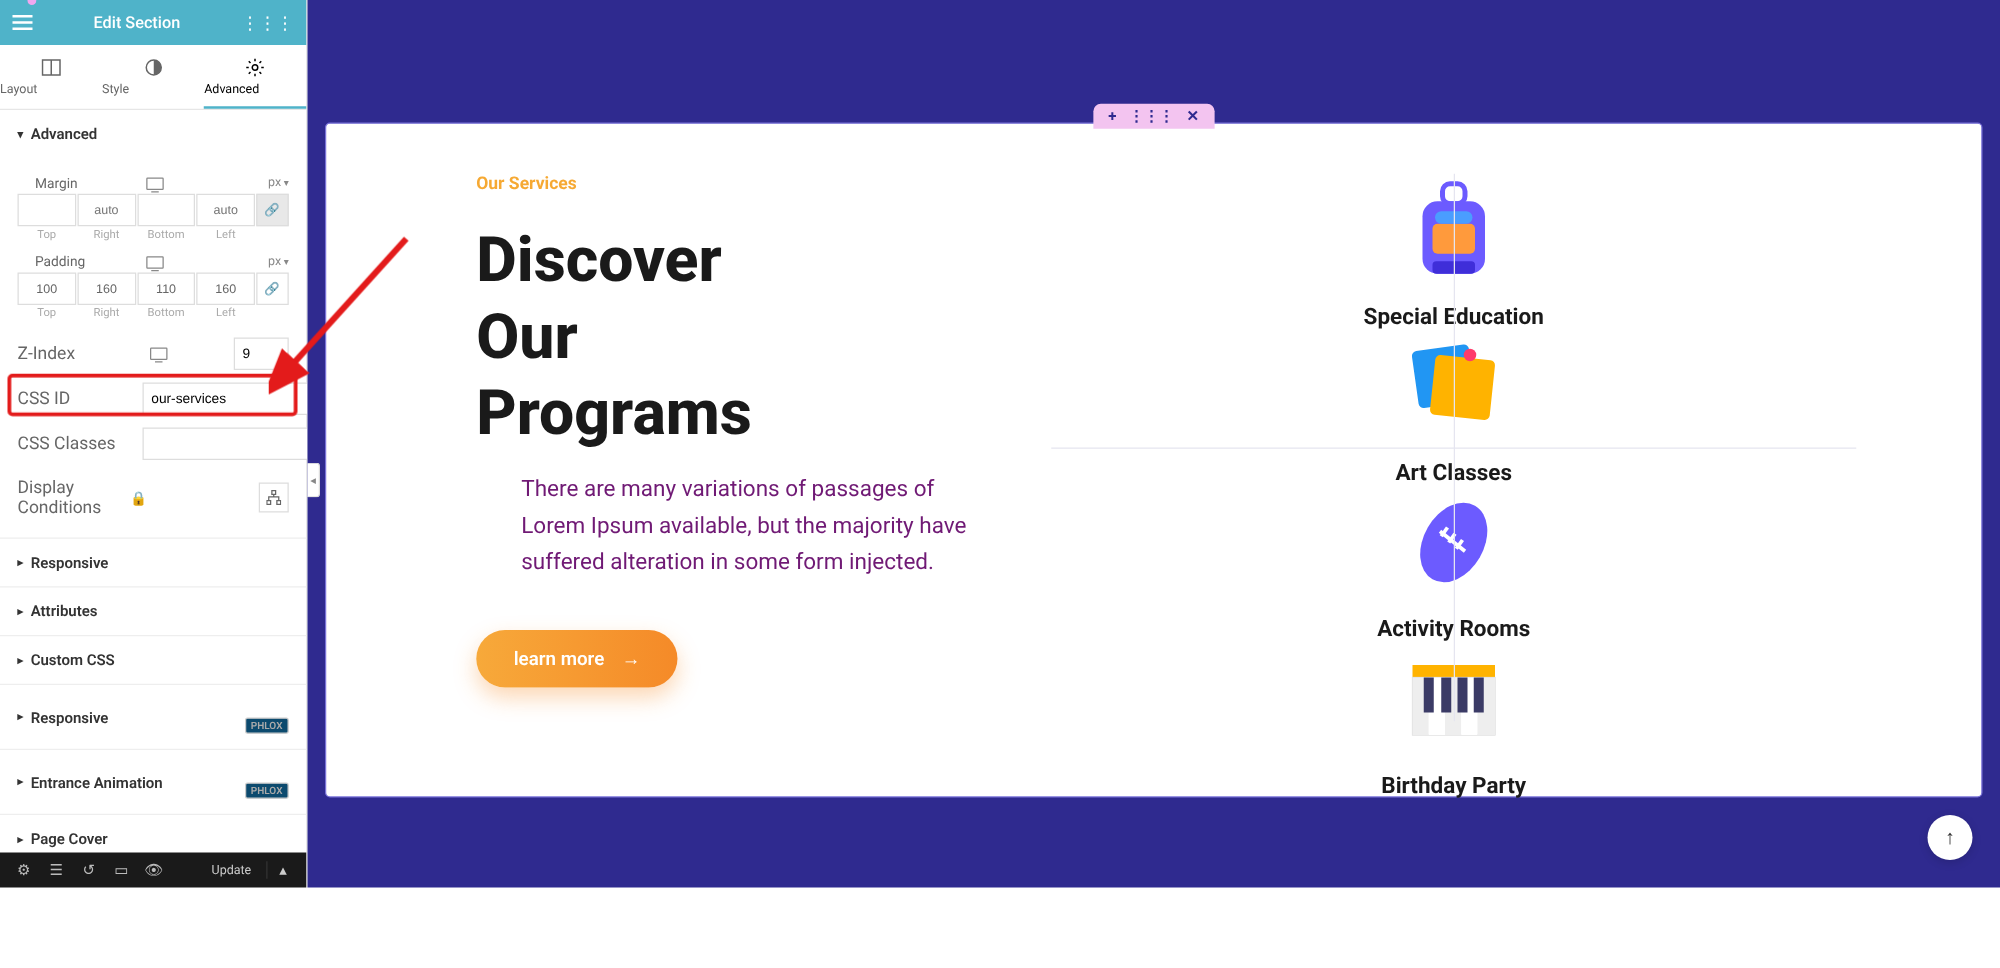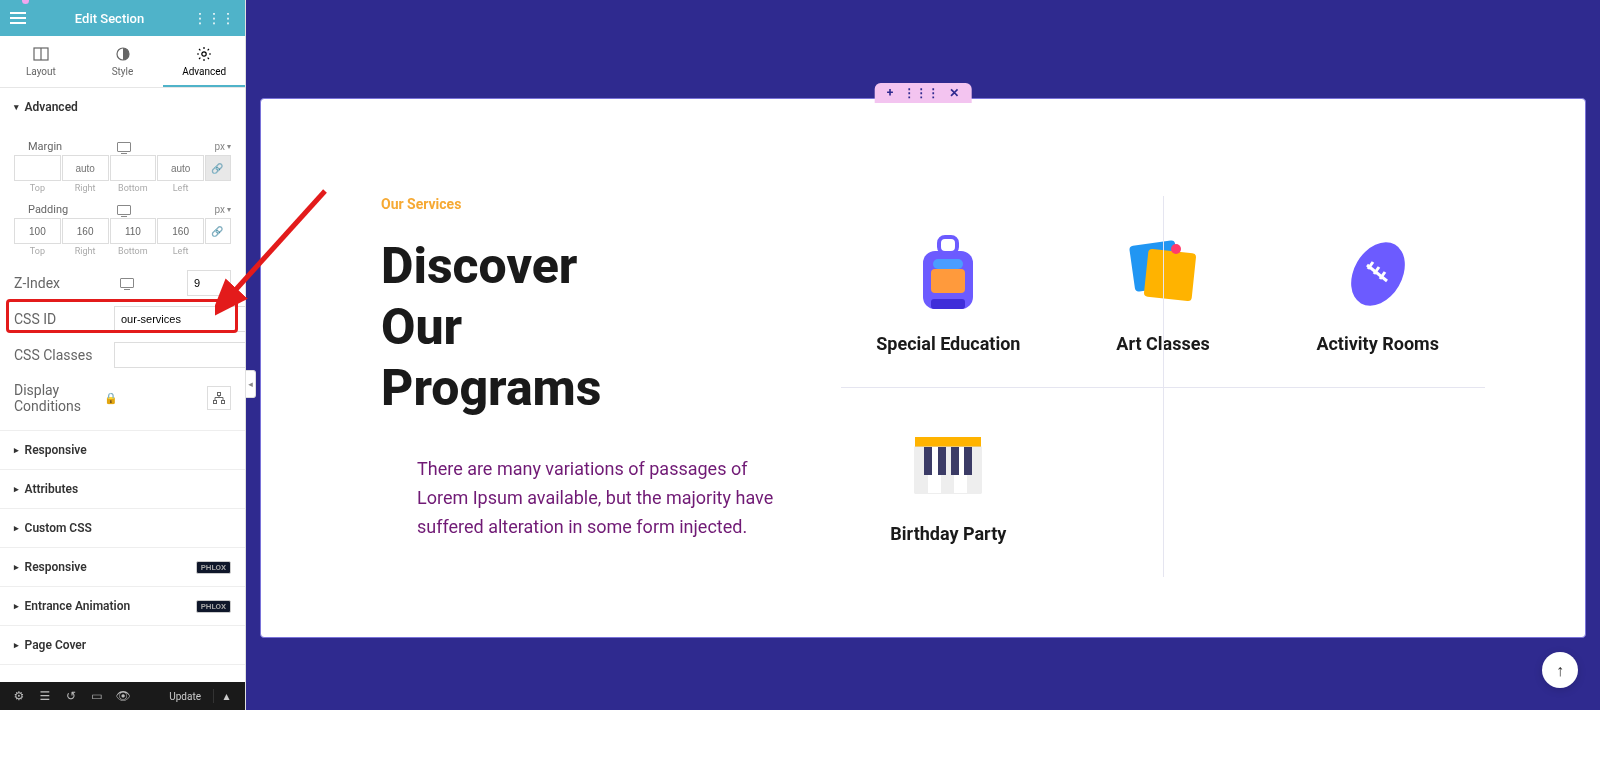--- a/index.html
+++ b/index.html
@@ -9,21 +9,21 @@
 
 .sidebar { width: 246px; background: #fff; display: flex; flex-direction: column; border-right: 1px solid #e0e0e0; }
 .sb-header { background: #4fb3c9; color: #fff; height: 36px; display: flex; align-items: center; justify-content: space-between; padding: 0 10px; position: relative; }
 .sb-header .hamburger { width: 16px; height: 12px; display: flex; flex-direction: column; justify-content: space-between; cursor: pointer; }
 .sb-header .hamburger span { height: 2px; background: #fff; }
 .sb-header .title { font-size: 13px; font-weight: 500; }
 .sb-header .dots { font-size: 14px; cursor: pointer; }
 .sb-header .pink-dot { position: absolute; top: -3px; left: 22px; width: 7px; height: 7px; background: #f0a7ef; border-radius: 50%; }
 
 .tabs { display: flex; border-bottom: 1px solid #e6e6e6; }
-.tab { flex: 1; text-align: center; padding: 10px 0 8px; cursor: pointer; color: #666; font-size: 10px; }
+.tab { flex: 1; text-align: left; padding: 10px 0 8px; cursor: pointer; color: #666; font-size: 10px; }
 .tab .ticon { display: block; margin: 0 auto 4px; width: 16px; height: 16px; }
 .tab.active { color: #000; border-bottom: 2px solid #4fb3c9; }
 
 .panel-body { flex: 1; overflow-y: auto; }
 .section { border-bottom: 1px solid #eee; }
 .section-head { padding: 12px 14px; font-weight: 600; font-size: 12px; color: #333; display: flex; align-items: center; cursor: pointer; }
 .section-head::before { content: "▸"; font-size: 9px; margin-right: 6px; }
 .section-head.open::before { content: "▾"; }
 .section-body { padding: 6px 14px 12px; }
 
@@ -45,46 +45,46 @@
 .field-row { display: flex; align-items: center; margin: 10px 0; }
 .field-row .flbl { flex: 0 0 100px; font-size: 14px; color: #666; }
 .field-row input[type=text] { flex: 1; height: 26px; border: 1px solid #ddd; padding: 0 6px; font-size: 11px; }
 .field-row input.num { width: 44px; flex: none; text-align: left; padding-left: 6px; }
 .field-row .icon-btn { width: 24px; height: 24px; display: flex; align-items: center; justify-content: center; font-size: 11px; color: #888; cursor: pointer; border: 1px solid transparent; margin-left: 4px; }
 
 
 .highlight-box { position: absolute; border: 3px solid #e31b1b; border-radius: 4px; pointer-events: none; left: 6px; top: 299px; width: 232px; height: 34px; z-index: 50; }
 .arrow { position: absolute; left: 215px; top: 186px; z-index: 50; pointer-events: none; }
 
-.badge { font-size: 8px; background: #0f172a; border: 1px solid #ccc; color: #aaa; padding: 1px 4px; border-radius: 2px; margin-left: auto; }
+.badge { font-size: 8px; background: #0c4a6e; border: 1px solid #ccc; color: #aaa; padding: 1px 4px; border-radius: 2px; margin-left: auto; margin-top: 14px; }
 .lock-icon { font-size: 11px; color: #888; margin-left: 6px; }
 
 
 .bottom-bar { height: 28px; background: #1a1a1a; color: #ccc; display: flex; align-items: center; padding: 0 6px; }
 .bottom-bar .bicon { width: 26px; height: 28px; display: flex; align-items: center; justify-content: center; cursor: pointer; font-size: 12px; color: #bbb; }
 .bottom-bar .update { margin-left: auto; font-size: 10px; padding: 0 12px; cursor: pointer; }
 .bottom-bar .expand { width: 26px; display: flex; align-items: center; justify-content: center; border-left: 1px solid #333; }
 
 
 .collapse-handle { position: absolute; left: 246px; top: 370px; width: 10px; height: 28px; background: #fff; border: 1px solid #ddd; border-left: none; border-radius: 0 3px 3px 0; display: flex; align-items: center; justify-content: center; font-size: 9px; color: #888; cursor: pointer; z-index: 40; }
 
 
 .preview { flex: 1; background: #2f2a8f; position: relative; overflow: hidden; }
 .section-frame { position: absolute; left: 14px; right: 14px; top: 98px; bottom: 72px; background: #fff; border: 1px solid #7a73d9; border-radius: 4px; }
 .section-tab { position: absolute; top: -16px; left: 50%; transform: translateX(-50%); background: #f3c4f0; border-radius: 6px 6px 0 0; padding: 3px 12px; display: flex; gap: 10px; align-items: center; }
 .section-tab span { font-size: 12px; color: #2f2a8f; cursor: pointer; font-weight: bold; }
 
-.content { display: flex; height: 100%; padding: 97px 100px 60px 120px; gap: 40px; }
+.content { display: flex; height: 100%; padding: 40px 100px 60px 120px; gap: 40px; }
 .left-col { flex: 0 0 420px; }
 .eyebrow { color: #f6a933; font-weight: 700; font-size: 14px; margin-bottom: 24px; }
-.headline { font-size: 50px; font-weight: 800; line-height: 1.22; color: #1a1a1a; margin-bottom: 36px; }
+.headline { font-size: 50px; font-weight: 800; line-height: 1.22; color: #1a1a1a; margin-bottom: 16px; }
 .desc { color: #701a75; font-size: 18px; line-height: 1.6; margin-bottom: 40px; max-width: 360px; margin-left: 36px; }
 .cta { display: inline-flex; align-items: center; gap: 14px; background: linear-gradient(90deg,#f7a93a,#f58a28); color: #fff; padding: 14px 30px; border-radius: 999px; font-size: 15px; font-weight: 600; cursor: pointer; box-shadow: 0 8px 18px rgba(245,140,40,.35); }
 
-.grid { flex: 1; display: grid; grid-template-columns: 1fr 1fr 1fr; grid-template-rows: 1fr 1fr; position: relative; }
+.grid { flex: 1; display: grid; grid-template-columns: 1fr; grid-template-rows: 1fr 1fr; position: relative; }
 .grid::before { content: ""; position: absolute; left: 50%; top: 0; bottom: 0; border-left: 1px solid #e5e5f0; }
 .grid::after { content: ""; position: absolute; top: 50%; left: 0; right: 0; border-top: 1px solid #e5e5f0; }
 .cell { display: flex; flex-direction: column; align-items: center; justify-content: center; gap: 14px; }
 .cell .img { width: 90px; height: 90px; }
 .cell .cap { font-size: 18px; font-weight: 700; color: #1a1a1a; }
 
 .scroll-top { position: absolute; right: 22px; bottom: 22px; width: 36px; height: 36px; border-radius: 50%; background: #fff; box-shadow: 0 2px 8px rgba(0,0,0,.15); display: flex; align-items: center; justify-content: center; cursor: pointer; font-size: 16px; color: #333; z-index: 30; }
 
 svg { display: block; }
 </style>
@@ -259,20 +259,24 @@
       </div>
       <div class="content">
         <div class="left-col">
           <div class="eyebrow">Our Services</div>
           <div class="headline">
             <span>Discover</span><br>
             <span>Our</span><br>
             <span>Programs</span>
           </div>
           <div class="desc">There are many variations of passages of Lorem Ipsum available, but the majority have suffered alteration in some form injected.</div>
+          <div class="cta">
+            <span>learn more</span>
+            <span>→</span>
+          </div>
         </div>
         <div class="grid">
           <div class="cell">
             <svg class="img" viewBox="0 0 90 90">
               <rect x="20" y="22" width="50" height="58" rx="12" fill="#6c5bff"></rect>
               <rect x="28" y="40" width="34" height="24" rx="4" fill="#ff9a3c"></rect>
               <rect x="30" y="30" width="30" height="10" rx="5" fill="#4a9dff"></rect>
               <rect x="36" y="8" width="18" height="16" rx="6" fill="none" stroke="#6c5bff" stroke-width="4"></rect>
               <rect x="28" y="70" width="34" height="10" rx="3" fill="#3f2ed9"></rect>
             </svg>

